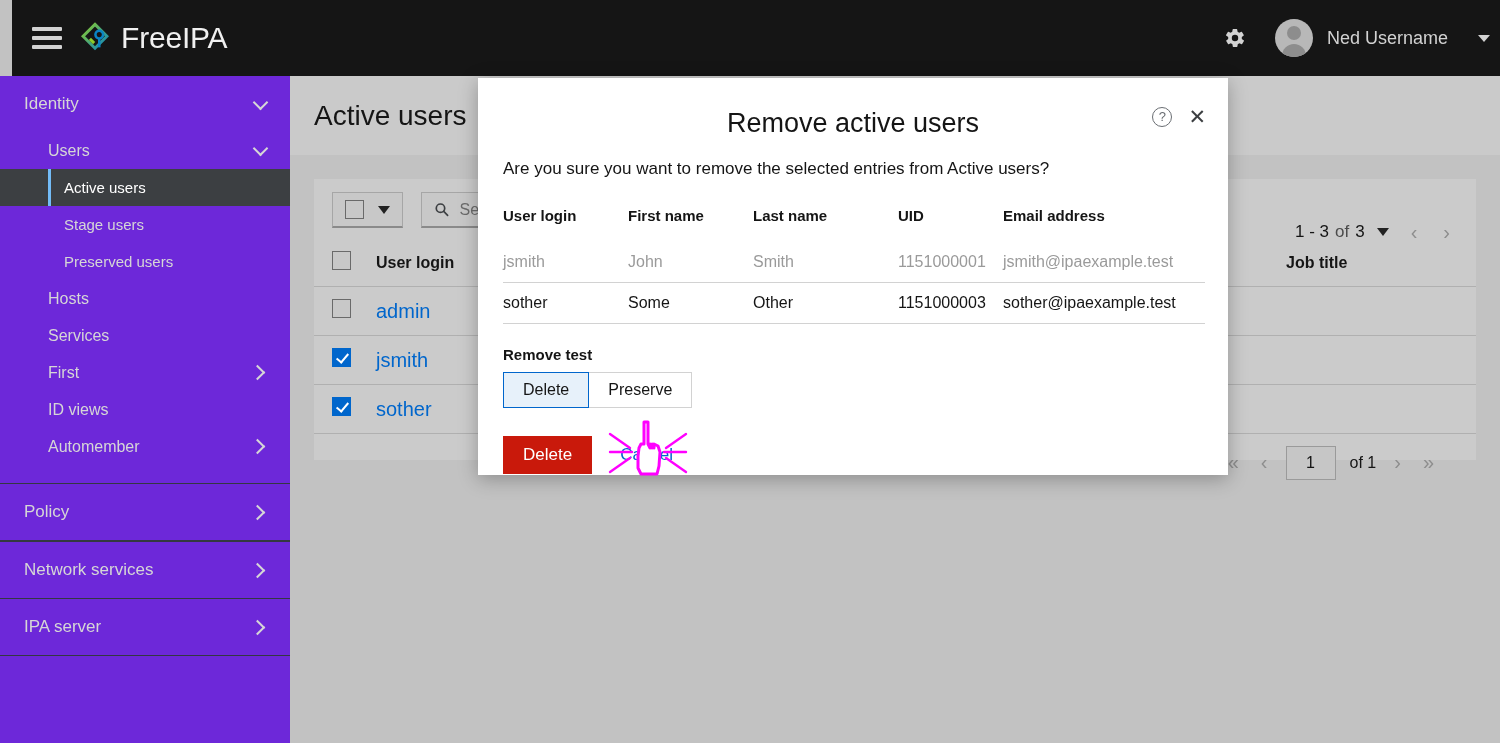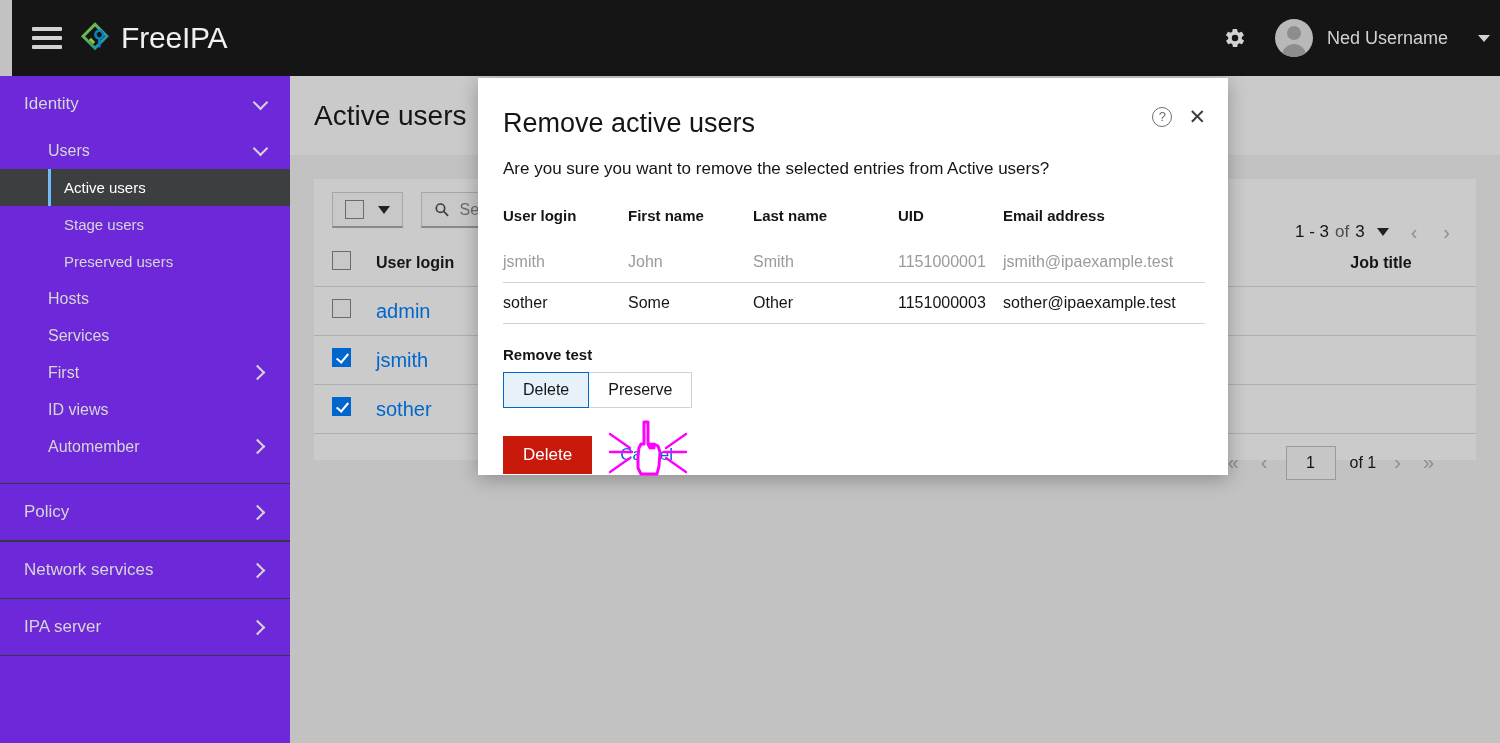--- a/index.html
+++ b/index.html
@@ -193,21 +193,21 @@
   .modal-icons {
     position: absolute; top: 28px; right: 22px; display: flex; align-items: center; gap: 16px;
   }
   .help-icon {
     width: 20px; height: 20px; border-radius: 50%; border: 1.5px solid #6a6e73;
     color: #6a6e73; font-size: 13px; display: flex; align-items: center; justify-content: center;
     cursor: pointer;
   }
   .close-icon { font-size: 21px; color: #3c3f42; cursor: pointer; line-height: 1; font-weight: 400; }
 
-  .modal-title { font-size: 27px; color: #151515; font-weight: 400; margin-bottom: 20px; }
+  .modal-title { font-size: 27px; color: #151515; font-weight: 400; margin-bottom: 20px; text-align: center; }
   .modal-desc { font-size: 17px; color: #151515; margin-bottom: 28px; }
 
   table.modal-grid { width: 702px; border-collapse: collapse; }
   table.modal-grid th {
     text-align: left; font-size: 15px; font-weight: bold; color: #151515;
     padding: 0 0 18px 0;
   }
   table.modal-grid td { font-size: 16px; padding: 11px 0; border-bottom: 1px solid #d2d2d2; }
   table.modal-grid tr.muted td { color: #9a9a9a; }
   table.modal-grid tr.solid td { color: #151515; }
@@ -374,21 +374,21 @@
         <tr>
           <th class="col-cbx">
             <span class="cbx"></span>
           </th>
           <th class="col-login">User login</th>
           <th class="col-first">First name</th>
           <th class="col-last">Last name</th>
           <th class="col-status">Status</th>
           <th class="col-uid">UID</th>
           <th class="col-email">Email address</th>
-          <th class="col-job" style="text-align:center">Job title</th>
+          <th class="col-job" style="">Job title</th>
         </tr>
       </thead>
       <tbody>
         <tr>
           <td class="col-cbx">
             <span class="cbx"></span>
           </td>
           <td><a href="#">admin</a></td>
           <td></td>
           <td></td>

